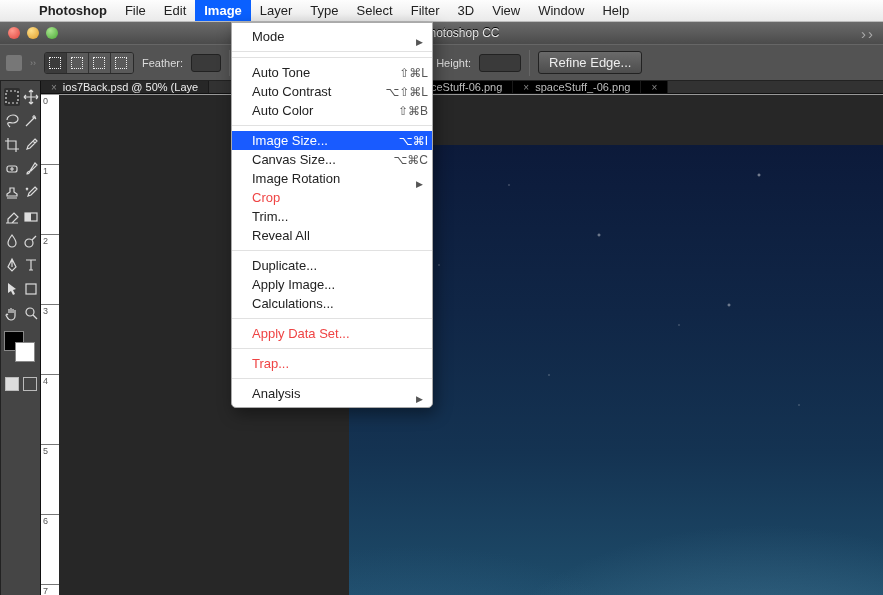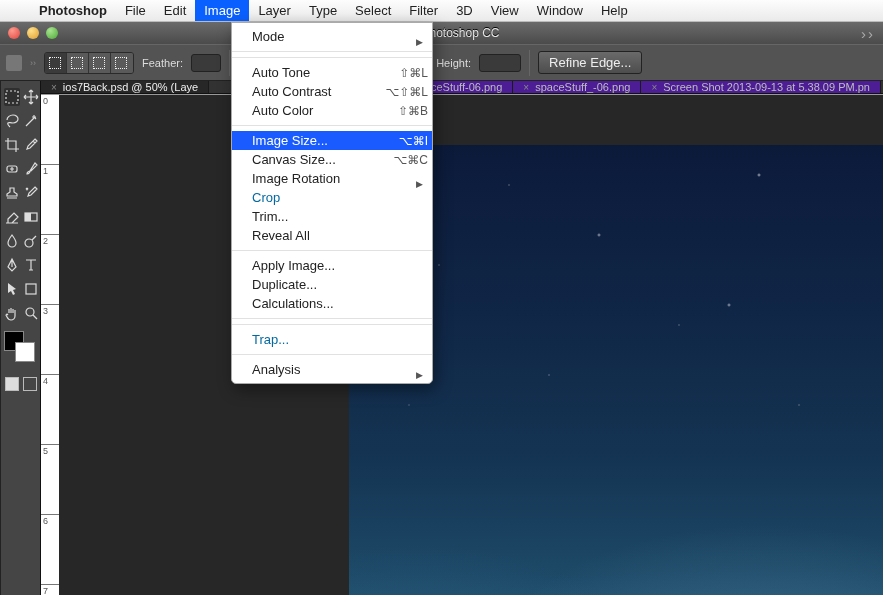--- a/index.html
+++ b/index.html
@@ -3,21 +3,21 @@
 <meta charset="utf-8">
 <style>
   * { box-sizing: border-box; margin: 0; padding: 0; font-family: "Lucida Grande", "Helvetica Neue", sans-serif; }
   body { width: 883px; height: 595px; background: #3a3a3a; overflow: hidden; position: relative; }
 
   
   .mac-menubar { height: 22px; background: linear-gradient(#fdfdfd,#eaeaea); display: flex; align-items: center; font-size: 13px; color: #222; border-bottom: 1px solid #bbb; text-align: center; }
   .mac-menubar .apple { width: 30px; text-align: center; font-size: 14px; }
   .mac-menubar .appname { font-weight: bold; padding: 0 9px; }
   .mac-menubar .mitem { padding: 0 9px; height: 100%; display: flex; align-items: center; }
-  .mac-menubar .mitem.active { background: #0a60ff; color: #fff; }
+  .mac-menubar .mitem.active { background: #0a60ff; color: #fff; font-weight: bold; }
 
   
   .titlebar { height: 22px; background: linear-gradient(#6a6a6a,#4b4b4b); display: flex; align-items: center; color: #ccc; font-size: 12px; position: relative; }
   .traffic { display: flex; gap: 7px; padding-left: 8px; }
   .tl { width: 12px; height: 12px; border-radius: 50%; }
   .tl.r { background: radial-gradient(circle at 35% 30%, #ff9a8d, #e0443e); }
   .tl.y { background: radial-gradient(circle at 35% 30%, #ffe08a, #e09e2b); }
   .tl.g { background: radial-gradient(circle at 35% 30%, #a9e48f, #4aab35); }
   .title-center { position: absolute; left: 50%; transform: translateX(-50%); color: #e5e5e5; text-shadow: 0 -1px #000; }
   .title-right { margin-left: auto; padding-right: 8px; font-size: 15px; letter-spacing: 2px; color: #aaa; }
@@ -39,21 +39,21 @@
   .swapicon::before{content:"⇅";color:#aaa;font-size:13px;}
   .btn{background:linear-gradient(#6a6a6a,#4d4d4d);border:1px solid #222;border-radius:3px;padding:3px 10px;color:#eee;font-size:13px;}
   .lightchev{color:#888;font-size:9px;}
 
   
   .ws { position: absolute; top: 81px; left: 0; right: 0; bottom: 0; display: flex; }
   .toolbar { width: 36px; background: #535353; border-right:1px solid #222; }
   .tools2 { width: 40px; background: #454545; border-right:1px solid #111; }
   .canvasarea { flex: 1; background: #272727; display:flex; flex-direction:column; }
   .tabstrip { height: 22px; background: #323232; display:flex; align-items:center; color:#bdbdbd; font-size:11px; border-bottom:1px solid #111; }
-  .tab { padding:0 10px; height:100%; display:flex; align-items:center; gap:6px; border-right:1px solid #1a1a1a; background:#4c1d95; white-space:nowrap;}
+  .tab { padding:0 10px; height:100%; display:flex; align-items:center; gap:6px; border-right:1px solid #1a1a1a; background:#000000; white-space:nowrap;}
   .tab.active{ background:#272727; color:#eee;}
   .tab .x{color:#888;font-size:10px;}
   .ruler-h{height:18px;background:#fff;border-bottom:1px solid #999;display:flex;font-size:9px;color:#555;overflow:hidden;}
   .ruler-h .ru{width:70px;border-right:1px solid #777;text-align:left;padding-left:2px;flex-shrink:0;position:relative;}
   .ruler-h .ru::after{content:"";position:absolute;left:35px;top:11px;width:1px;height:7px;background:#999;}
   .rbody{flex:1;display:flex;}
   .ruler-v{width:18px;background:#fff;display:flex;flex-direction:column;font-size:9px;color:#555;}
   .ruler-v .rv{height:70px;border-bottom:1px solid #777;padding-top:1px;padding-left:2px;}
   .canvas{flex:1;background:#272727;display:flex;align-items:flex-start;justify-content:flex-start;overflow:hidden;}
   .night{width:100%;height:100%;margin-left:290px;margin-top:50px;background:
@@ -83,21 +83,21 @@
   .maskrow{margin-top:12px;width:100%;display:flex;justify-content:center;gap:4px;}
   .maskrow .m{width:14px;height:14px;border:1px solid #bbb;}
   .maskrow .m.f{background:#ddd;}
 
   
   .menu { position:absolute; left:231px; top:22px; width:202px; background:#fff; border:1px solid #aaa; border-radius:0 0 5px 5px; box-shadow:3px 6px 16px rgba(0,0,0,.4); font-size:13px; color:#222; padding:4px 0; z-index:50;}
   .menu .row{display:flex;align-items:center;height:19px;padding:0 4px 0 20px;position:relative;}
   .menu .row .lab{flex:1;}
   .menu .row .sc{color:#555;font-size:12px;letter-spacing:0;}
   .menu .row .sub::after{content:"▶";font-size:9px;color:#555;position:absolute;right:9px;}
-  .menu .row.disabled{color:#0369a1;}
+  .menu .row.disabled{color:#ef4444;}
   .menu .row.hi{background:#195bff;color:#fff;justify-content:center;}
   .menu .row.hi .sc{color:#fff;}
   .menu hr{border:none;border-top:1px solid #e1e1e1;margin:5px 0;}
 
   .strokewhite{stroke:#ddd;fill:none;stroke-width:1.2;}
   .fillwhite{fill:#ddd;}
 </style>
 </head>
 <body>
 
@@ -298,21 +298,20 @@
       <div class="tab">
           <span class="x">×</span>
           <span>ceStuff-06.png</span>
         </div>
       <div class="tab">
           <span class="x">×</span>
           <span>spaceStuff_-06.png</span>
         </div>
       <div class="tab">
           <span class="x">×</span>
-          <span>Screen Shot 2013-09-13 at 5.38.09 PM.pn</span>
         </div>
     </div>
     <div class="ruler-h">
       <div style="width:18px;border-right:1px solid #777;"></div>
       <div class="ru">0</div>
       <div class="ru">1</div>
       <div class="ru">2</div>
       <div class="ru">3</div>
       <div class="ru">4</div>
       <div class="ru">5</div>
@@ -379,29 +378,32 @@
       <span class="lab">Crop</span>
     </div>
     <div class="row">
       <span class="lab">Trim...</span>
     </div>
     <div class="row">
       <span class="lab">Reveal All</span>
     </div>
     <hr>
     <div class="row">
+      <span class="lab">Duplicate...</span>
+    </div>
+    <div class="row">
       <span class="lab">Apply Image...</span>
     </div>
     <div class="row">
-      <span class="lab">Duplicate...</span>
-    </div>
-    <div class="row">
       <span class="lab">Calculations...</span>
     </div>
     <hr>
+    <div class="row disabled">
+      <span class="lab">Apply Data Set...</span>
+    </div>
     <hr>
     <div class="row disabled">
       <span class="lab">Trap...</span>
     </div>
     <hr>
     <div class="row">
       <span class="lab">Analysis</span>
       <span class="sub"></span>
     </div>
   </div>

